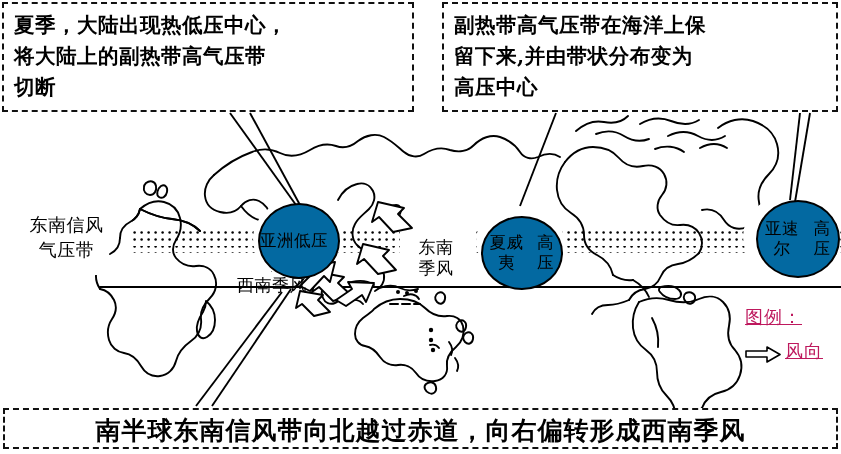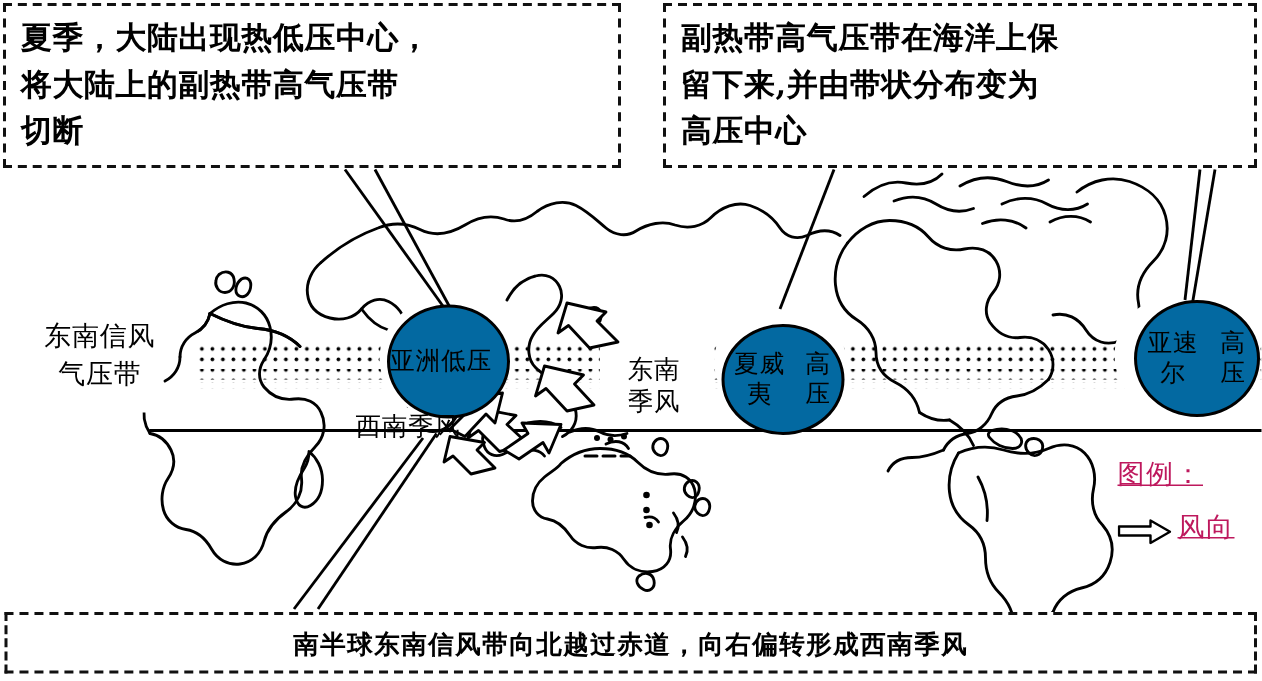--- a/index.html
+++ b/index.html
@@ -30,21 +30,21 @@
     white-space:pre-line;
     color:#000;
   }
 
   #box-left{left:2px;  top:2px;  width:412px; height:110px;}
   #box-right{left:442px;top:2px;  width:396px; height:110px;}
   #box-bottom{left:3px;top:408px; width:835px; height:41px;}
   #box-bottom .ctext{
     left:0;right:0;top:3px;
     text-align:center;
-    font-size:17px;
+    font-size:25px;
     line-height:35px;
     letter-spacing:1px;
   }
 
   
   #mapsvg{position:absolute;left:0;top:0;width:841px;height:454px;z-index:10;}
 
   
   .bubble{
     position:absolute;

